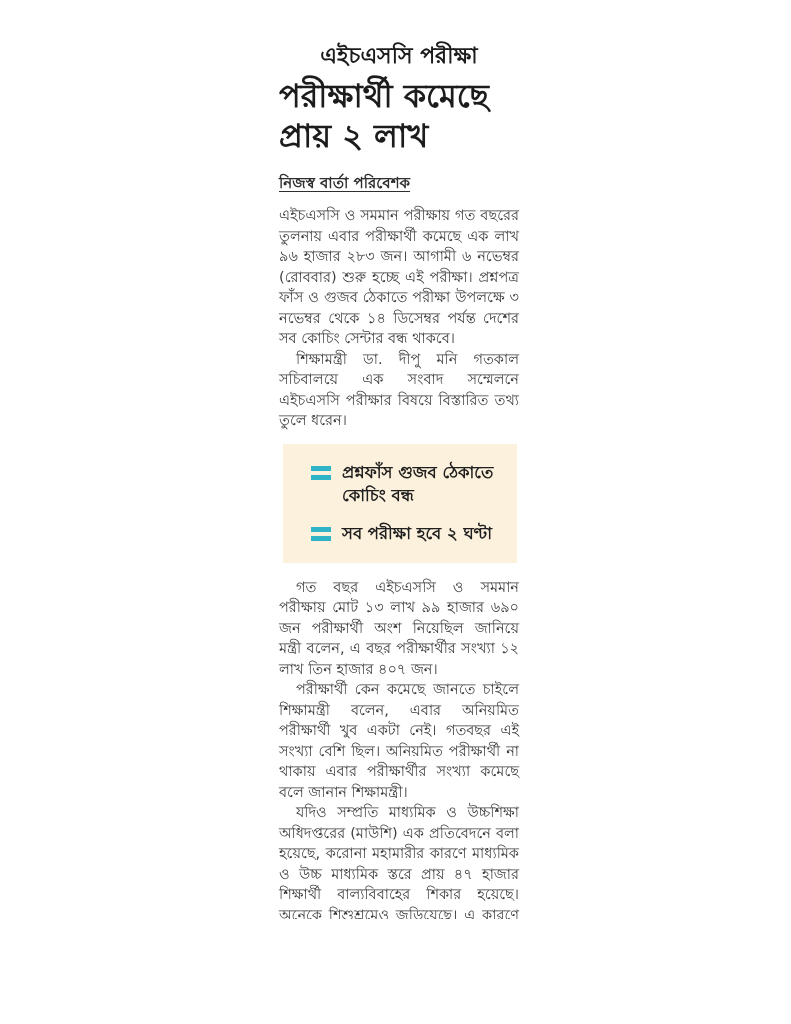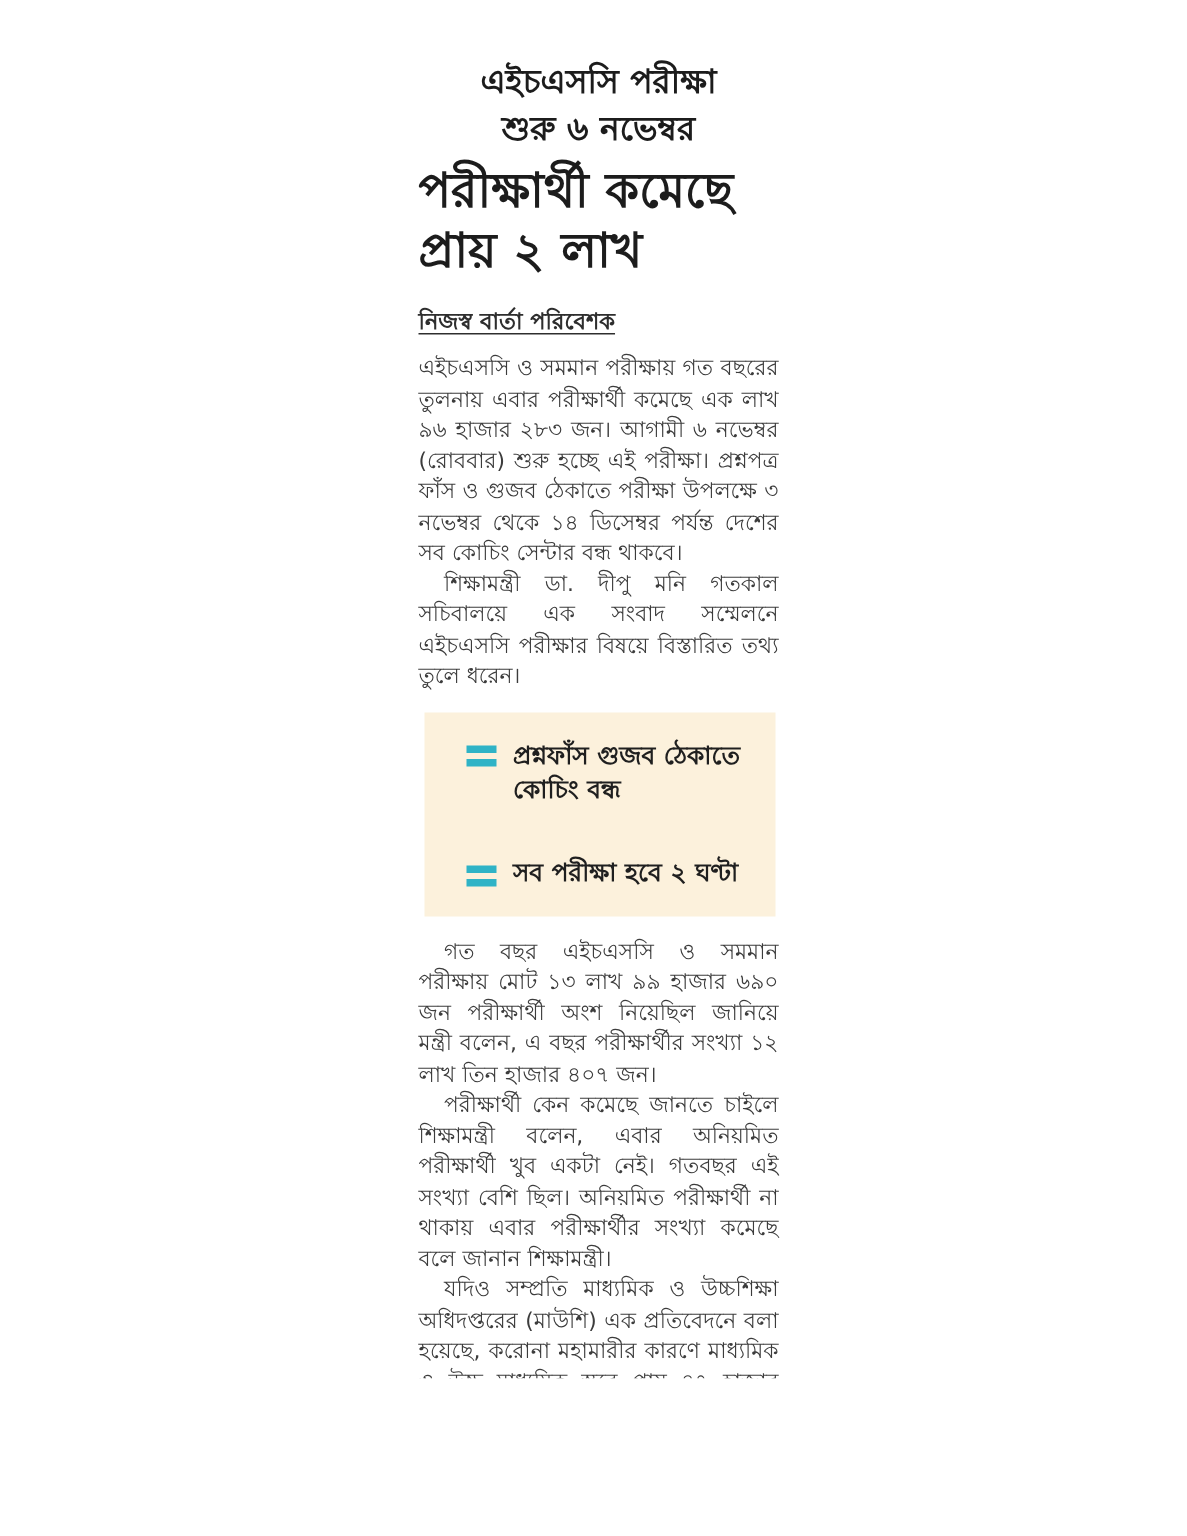--- a/index.html
+++ b/index.html
@@ -61,21 +61,21 @@
     background: var(--box-bg);
     margin: 13px 0 14px 4px;
     width: 234px;
     padding: 17px 12px 18px 28px;
   }
   .key-point {
     display: flex;
     align-items: flex-start;
     gap: 11px;
   }
-  .key-point + .key-point { margin-top: 32px; align-items: center; }
+  .key-point + .key-point { margin-top: 15px; }
   .equals-bullet {
     flex: 0 0 20px;
     width: 20px;
     height: 14px;
     margin-top: 5px;
     border-top: 5px solid var(--bullet-color);
     border-bottom: 5px solid var(--bullet-color);
   }
   .key-point-text {
     font-size: 16.5px;
@@ -93,21 +93,20 @@
   }
 </style>
 </head>
 <body>
 
 <div class="page">
   <article class="column">
 
     <div class="kicker">
       <div>এইচএসসি পরীক্ষা</div>
-      <div>শুরু ৬ নভেম্বর</div>
     </div>
 
     <h1 class="headline">
       <div>পরীক্ষার্থী কমেছে</div>
       <div>প্রায় ২ লাখ</div>
     </h1>
 
     <div class="byline">নিজস্ব বার্তা পরিবেশক</div>
 
     <div class="body-text">

